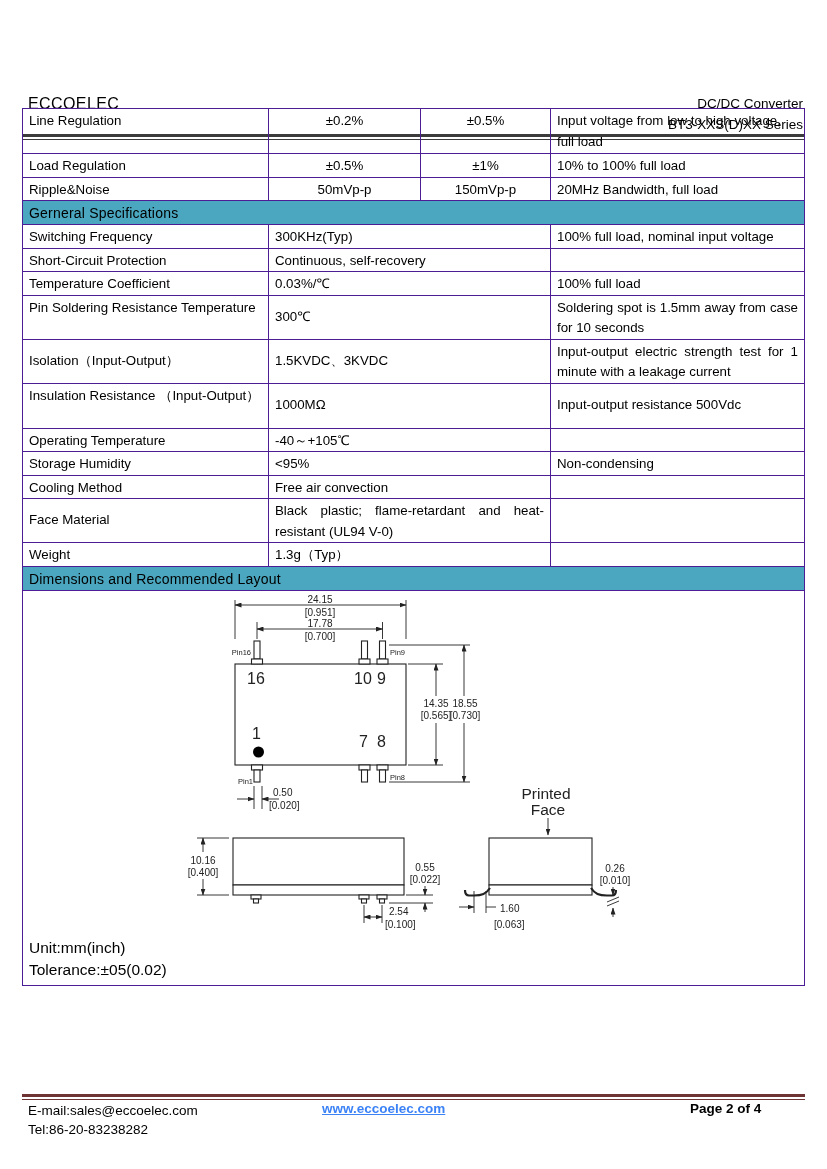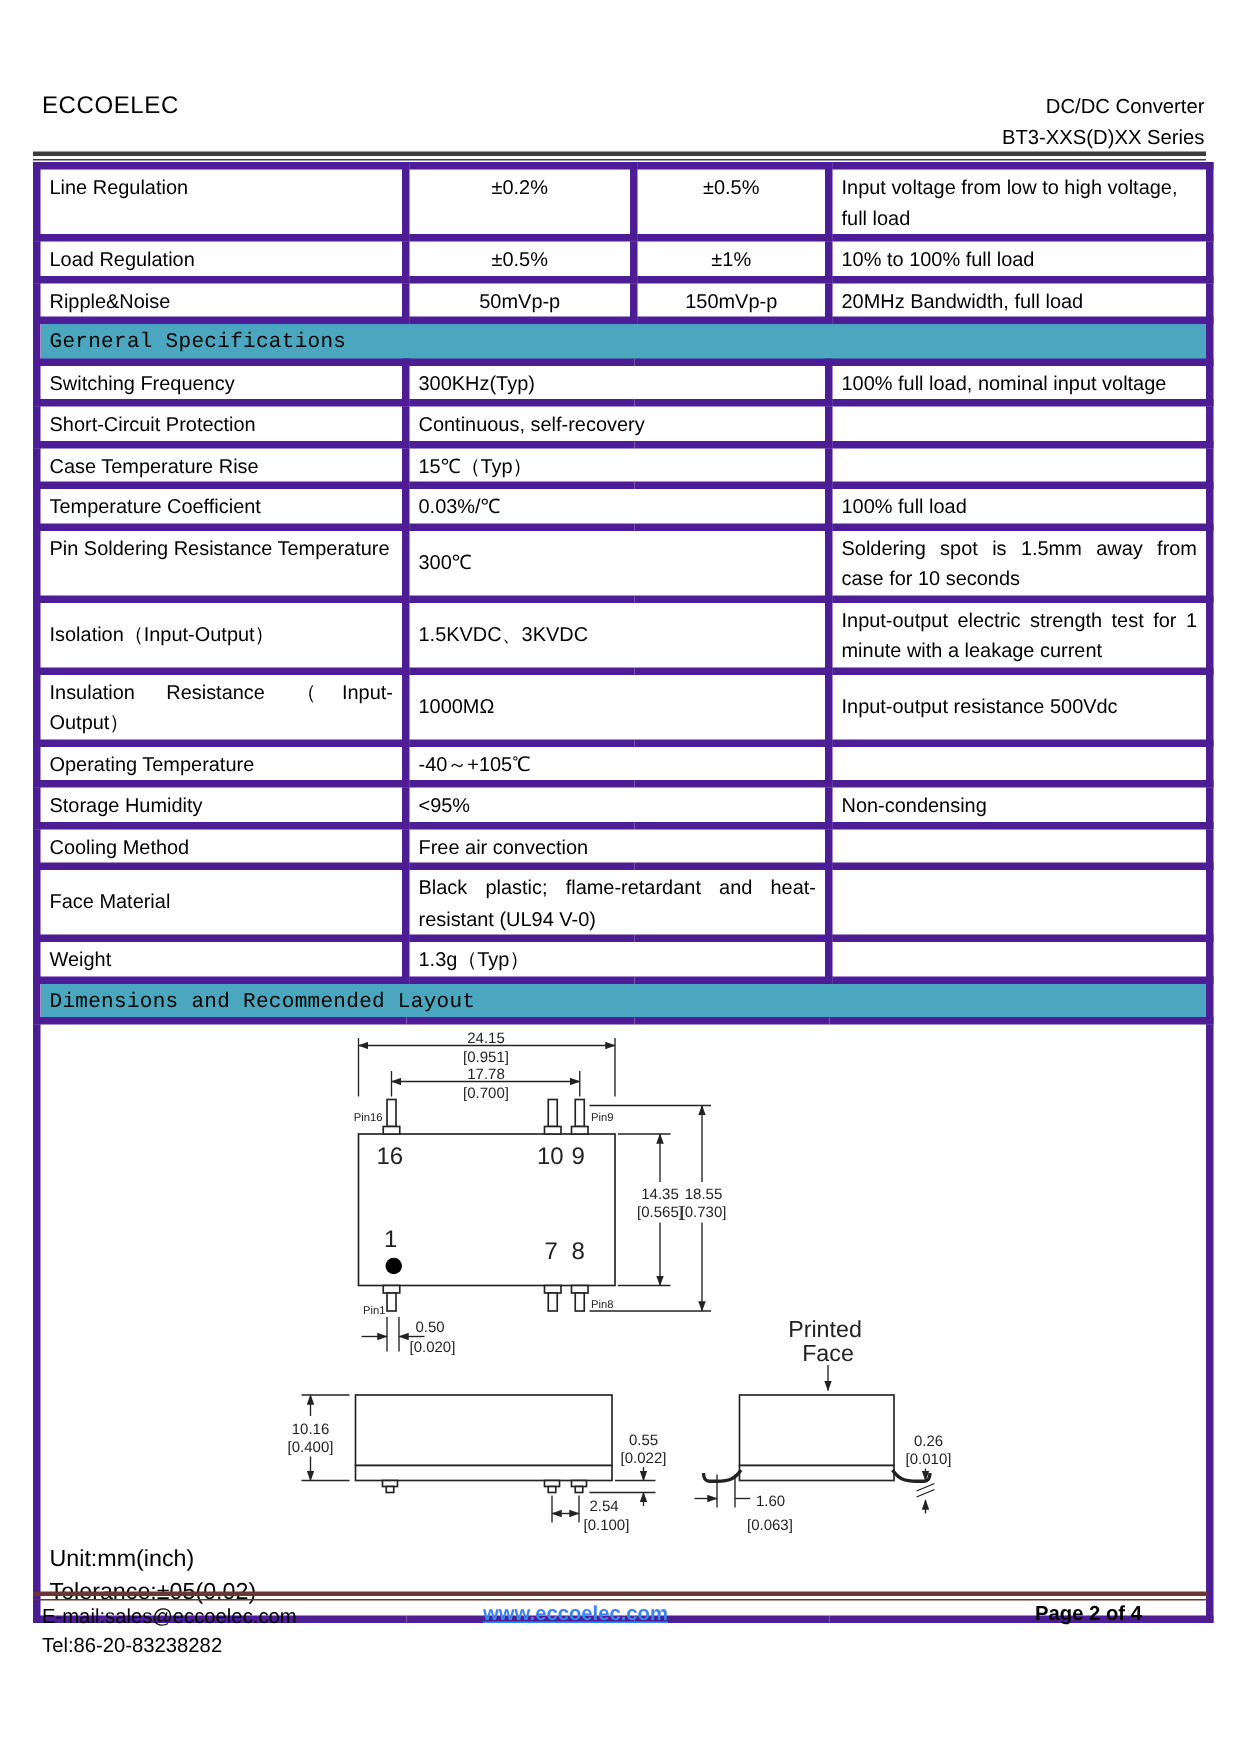--- a/index.html
+++ b/index.html
@@ -1,39 +1,39 @@
 <!DOCTYPE html>
 <html><head>
 <meta charset="utf-8">
 <style>
   html,body{margin:0;padding:0;}
   body{
     width:827px;height:1169px;background:#ffffff;position:relative;
     font-family:"Liberation Sans", sans-serif;color:#000;
     -webkit-font-smoothing:antialiased;
   }
-  .abs{position:absolute;}
+  .abs{position:absolute;margin-top:33px;}
   
   .hdr-brand{top:62px;left:28px;font-size:16px;letter-spacing:0.4px;}
   .hdr-right{top:60px;right:24px;text-align:right;font-size:13.5px;line-height:21px;}
   .hdr-rule{top:101px;left:22px;width:782px;height:2px;
     border-top:3.5px solid #3c3c3c;border-bottom:1.5px solid #3c3c3c;}
   
   table.spec{position:absolute;top:108px;left:22px;width:782px;
     border-collapse:collapse;table-layout:fixed;font-size:13.3px;}
   table.spec{border:1.5px solid #000;}
-  table.spec td{border:5px solid #4c1d95;vertical-align:top;
+  table.spec td{border:1px solid #4c1d95;vertical-align:top;
     padding:2px 6px 0 6px;line-height:20.5px;overflow:hidden;}
   col.c1{width:246px;} col.c2{width:152px;} col.c3{width:130px;} col.c4{width:254px;}
   td.ctr{text-align:center;}
   td.jst{text-align:justify;}
   td.bar{background:#4aa7bf;font-size:14px;padding:0 0 0 8px;line-height:23px;
     font-weight:400;letter-spacing:0.2px;}
   tr.h45{height:45px;} tr.h44{height:44px;} tr.h43{height:43px;}
-  tr.h24{height:24px;font-family:Liberation Mono, monospace;} tr.h23{height:23px;} tr.h22{height:22px;}
+  tr.h24{height:24px;} tr.h23{height:23px;} tr.h22{height:22px;}
   td.footnote{padding:2px 8px 0 8px;}
   
   td.drawcell{height:392px;padding:0;position:relative;}
   td.drawcell svg{display:block;position:absolute;top:0;left:0;}
   svg text{font-family:"Liberation Sans", sans-serif;fill:#222;}
   .unit-line{position:absolute;left:6px;font-size:15.5px;line-height:22px;}
   .u1{top:346px;} .u2{top:368px;}
   
   .ftr-rule{top:1061px;left:22px;width:783px;height:2px;
     border-top:3px solid #6e3434;border-bottom:1px solid #6e3434;}
@@ -87,25 +87,20 @@
       <td>Switching Frequency</td>
       <td colspan="2">300KHz(Typ)</td>
       <td>100% full load, nominal input voltage</td>
     </tr>
     <tr class="h23">
       <td>Short-Circuit Protection</td>
       <td colspan="2">Continuous, self-recovery</td>
       <td></td>
     </tr>
     <tr class="h22">
-      <td>Case Temperature Rise</td>
-      <td colspan="2">15℃（Typ）</td>
-      <td></td>
-    </tr>
-    <tr class="h22">
       <td>Temperature Coefficient</td>
       <td colspan="2">0.03%/℃</td>
       <td>100% full load</td>
     </tr>
     <tr class="h44">
       <td class="jst">Pin Soldering Resistance Temperature</td>
       <td colspan="2" style="padding-top:11px;">300℃</td>
       <td class="jst">Soldering spot is 1.5mm away from case for 10 seconds</td>
     </tr>
     <tr class="h44">

